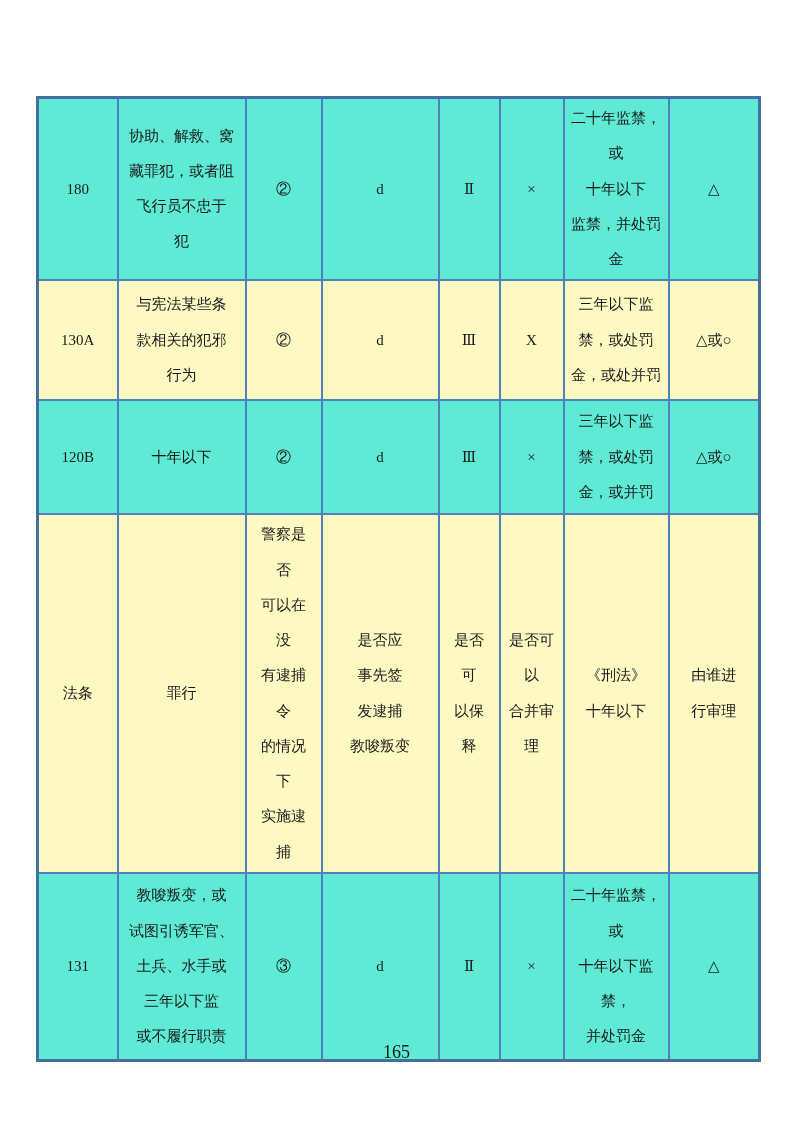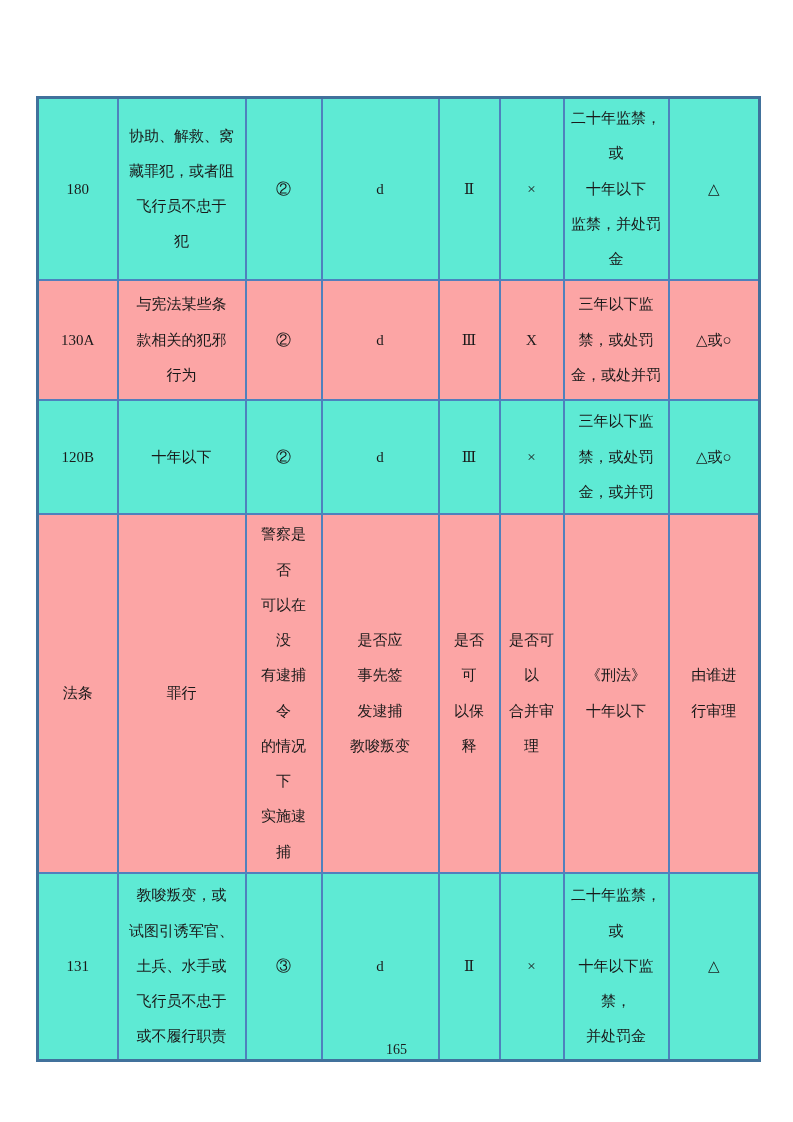--- a/index.html
+++ b/index.html
@@ -18,42 +18,42 @@
     position: absolute;
     left: 36px;
     top: 96px;
     width: 722px;
     table-layout: fixed;
     border-collapse: collapse;
     border: 3px solid #41719c;
   }
   table.statute-table td {
     border: 2px solid #4f81bd;
-    background: #fca5a5;
+    background: #fef9c3;
     text-align: center;
     vertical-align: middle;
     font-size: 15px;
     line-height: 2.35;
     white-space: pre-line;
     padding: 2px 3px;
     overflow: hidden;
   }
   table.statute-table tr.shaded td { background: #5eead4; }
   tbody tr:nth-child(1) { height: 147px; }
   tbody tr:nth-child(2) { height: 120px; }
   tbody tr:nth-child(3) { height: 114px; }
   tbody tr:nth-child(4) { height: 354px; }
   tbody tr:nth-child(5) { height: 188px; }
   .page-number {
     position: absolute;
     top: 1042px;
     left: 0;
     width: 100%;
     text-align: center;
-    font-size: 14px;
+    font-size: 18px;
     color: #1a1a1a;
   }
 </style>
 </head>
 <body>
 
 <div class="page">
   <table class="statute-table">
     <colgroup>
       <col style="width:80px">
@@ -136,21 +136,21 @@
           <td>《刑法》
 十年以下</td>
           <td>由谁进
 行审理</td>
         </tr>
         <tr class="shaded">
           <td>131</td>
           <td>教唆叛变，或
 试图引诱军官、
 土兵、水手或
-飞行员不忠于
+三年以下监
 或不履行职责</td>
           <td>③</td>
           <td>d</td>
           <td>Ⅱ</td>
           <td>×</td>
           <td>二十年监禁，或
 十年以下监禁，
 并处罚金</td>
           <td>△</td>
         </tr>

